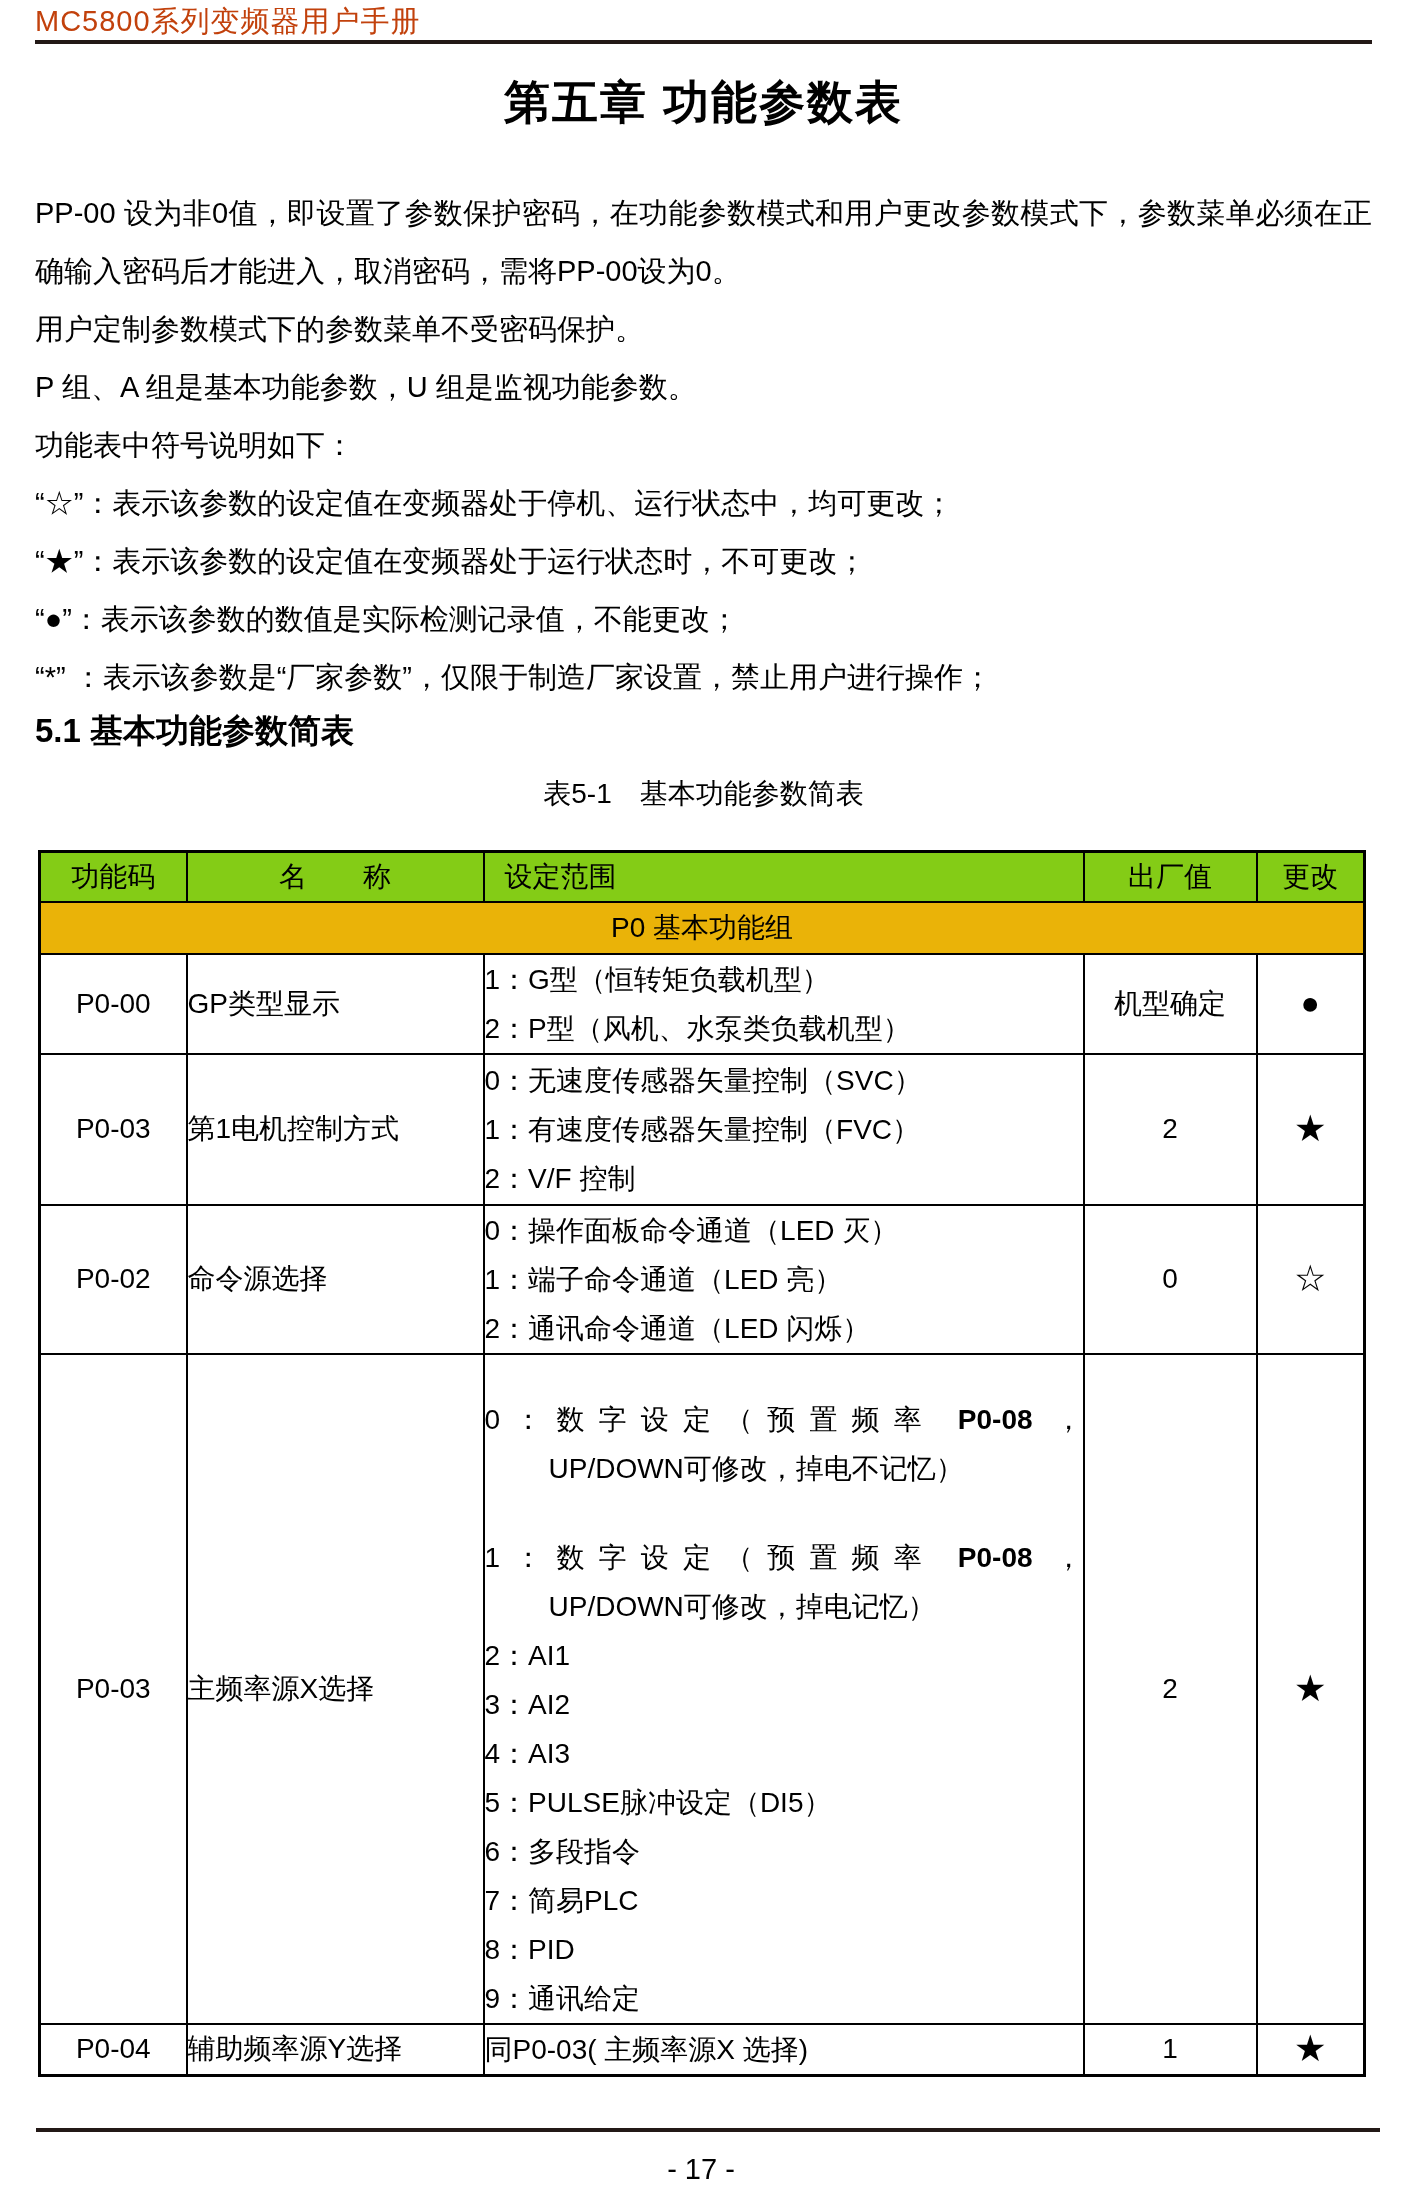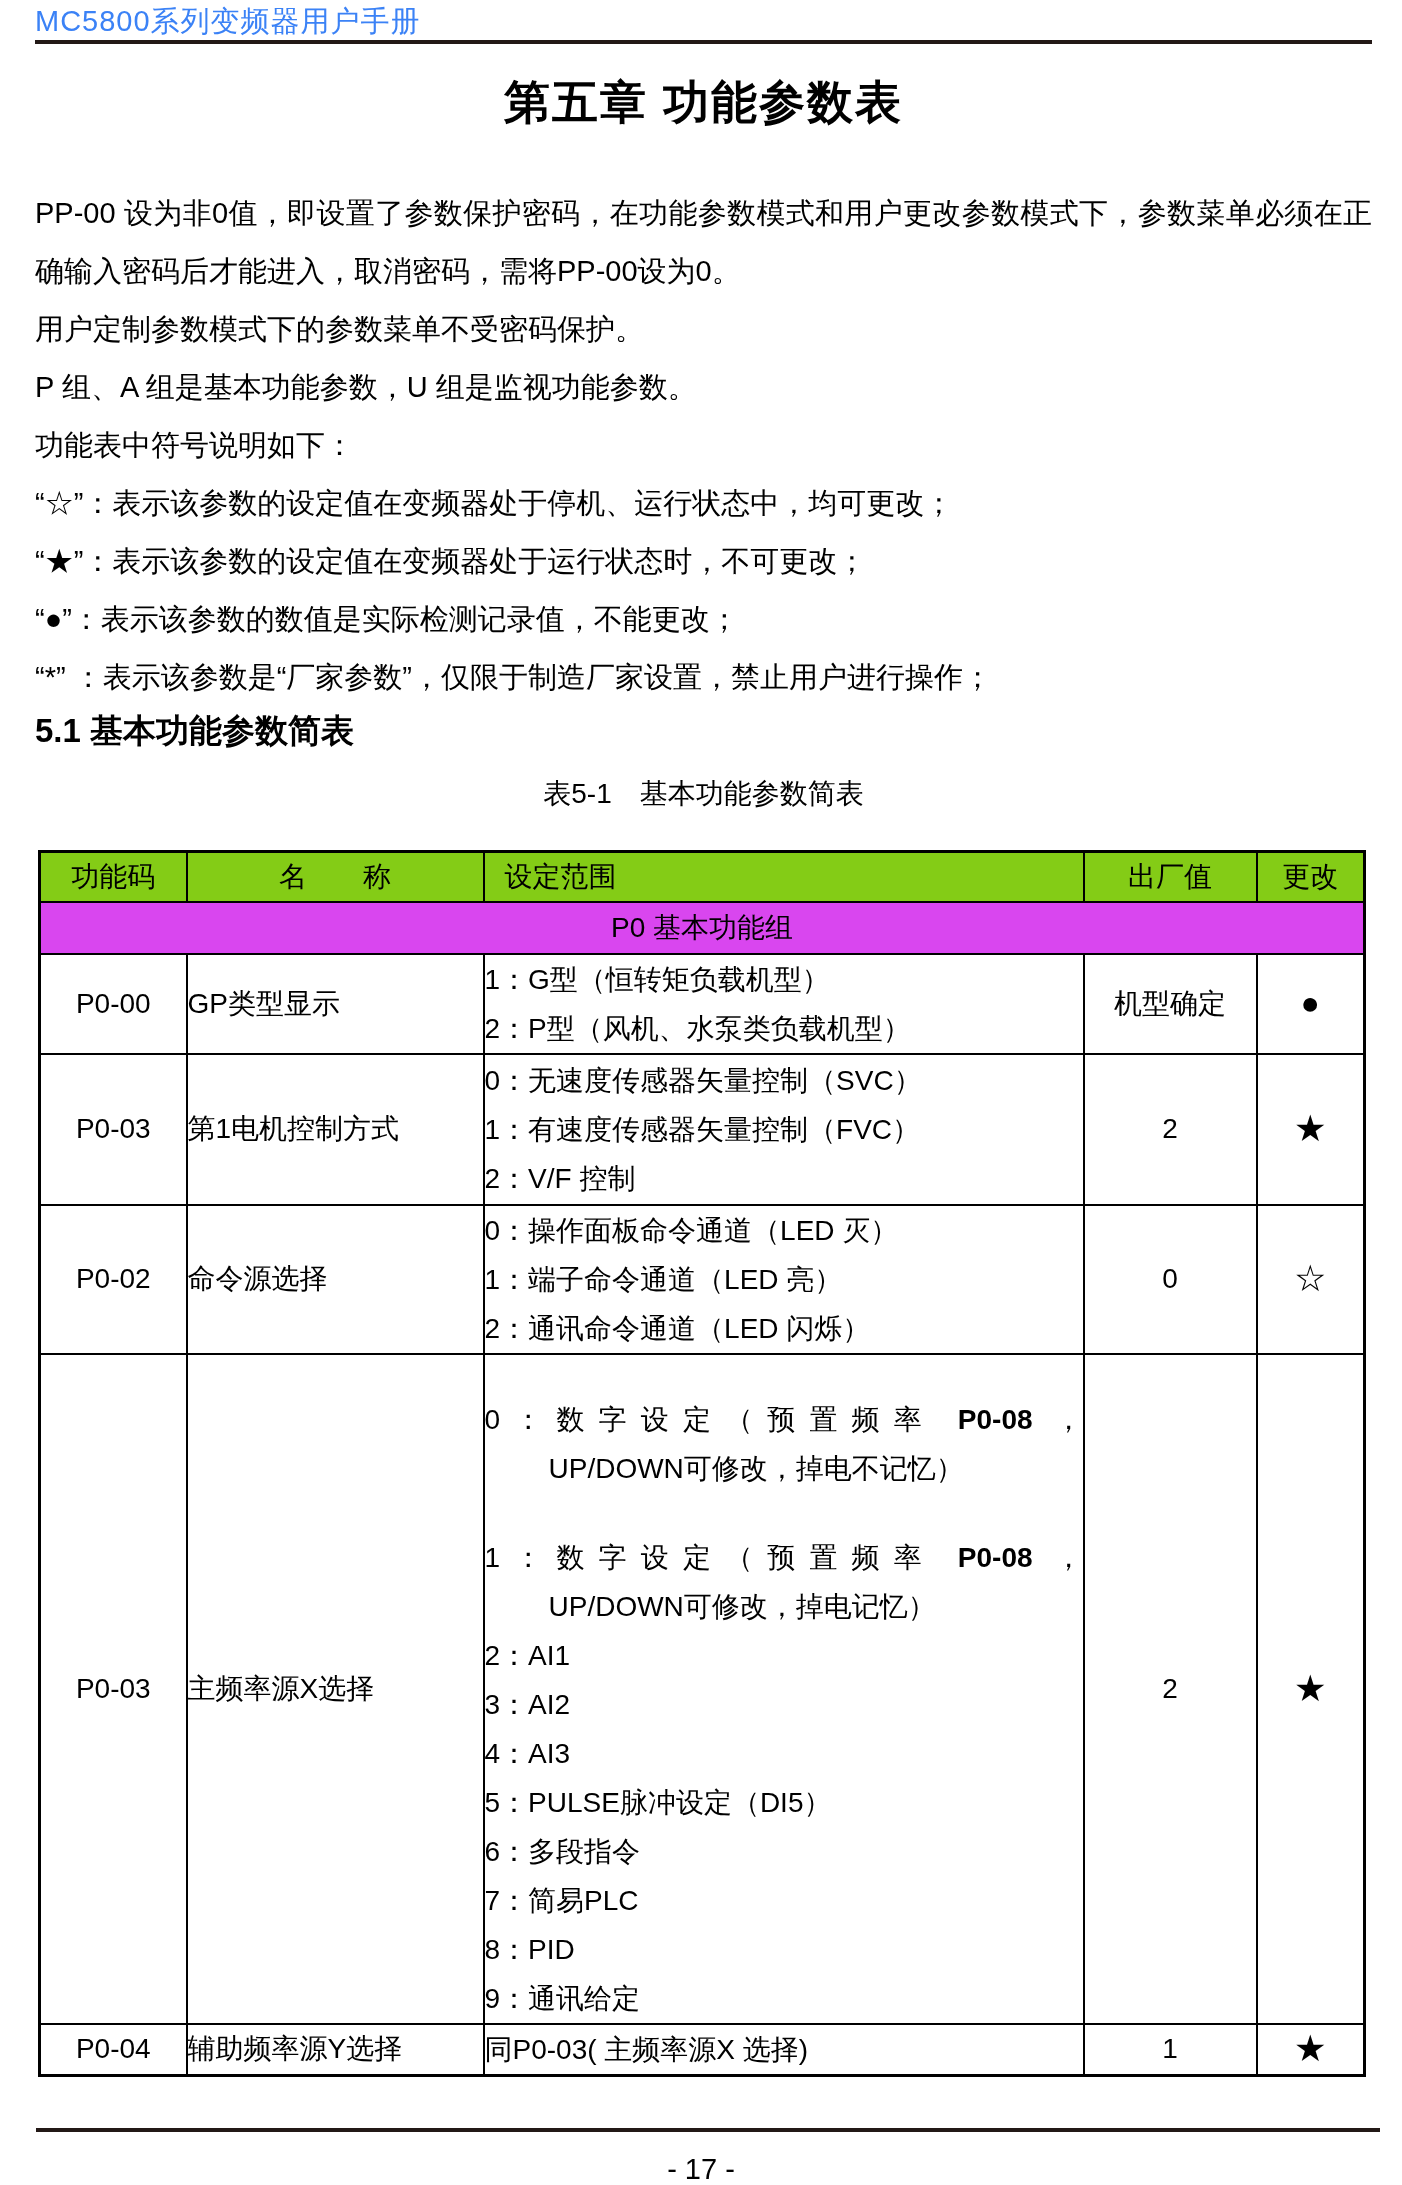--- a/index.html
+++ b/index.html
@@ -9,21 +9,21 @@
     height: 2185px;
     background: #ffffff;
     color: #000000;
     font-family: "Liberation Sans", sans-serif;
     position: relative;
     overflow: hidden;
   }
   .content { padding: 4px 30px 0 35px; }
 
   
-  .doc-header { font-size: 29px; line-height: 34px; color: #3b82f6; letter-spacing: 1px; }
+  .doc-header { font-size: 29px; line-height: 34px; color: #c2410c; letter-spacing: 1px; }
   .rule { height: 4px; background: #231916; margin-top: 2px; }
 
   
   h1.chapter {
     text-align: center;
     font-size: 46px;
     line-height: 60px;
     margin: 28px 0 0 0;
     font-weight: bold;
     letter-spacing: 2px;
@@ -49,21 +49,21 @@
     border: 3px solid #000;
   }
   table.params th, table.params td {
     border: 2px solid #000;
     vertical-align: middle;
     padding: 0;
   }
   tr.head-row { height: 50px; background: #84cc16; }
   tr.head-row th { font-weight: normal; text-align: center; }
   tr.head-row th.range-h { text-align: left; padding-left: 20px; }
-  tr.group-row { height: 52px; background: #d946ef; }
+  tr.group-row { height: 52px; background: #eab308; }
   tr.group-row td { text-align: center; }
   td.code { text-align: center; }
   td.name { padding-left: 20px; padding-right: 6px; }
   td.range { padding: 0 20px; }
   td.def  { text-align: center; }
   td.chg  { text-align: center; font-size: 32px; }
   .rline { line-height: 49px; }
   .cont  { padding-left: 64px; }
   .jopt  { text-align: justify; text-align-last: justify; margin-top: 40px; }
   .jopt b { font-weight: bold; }

